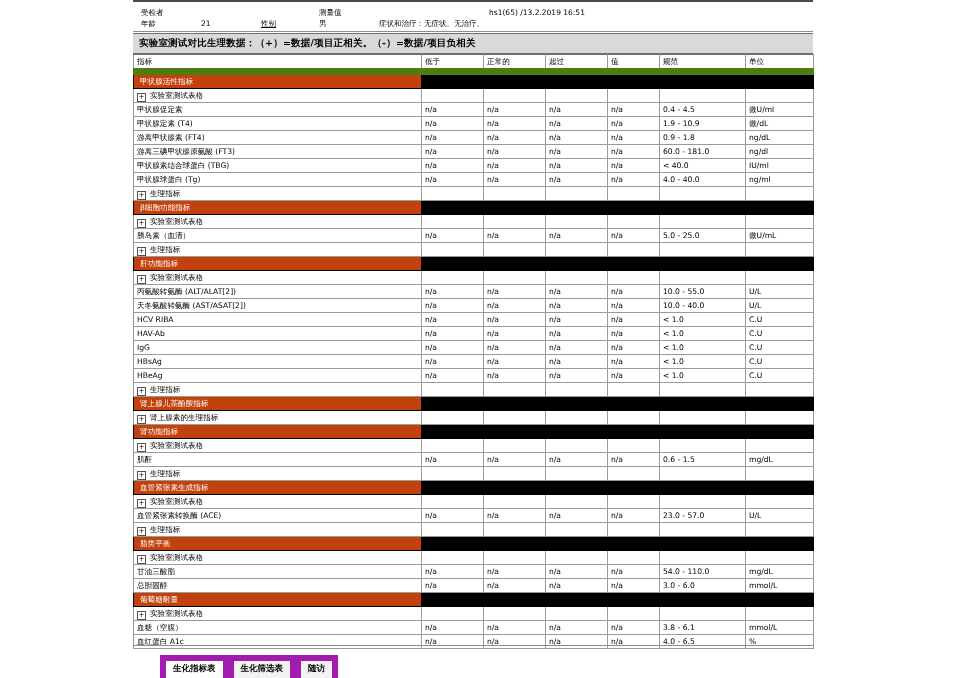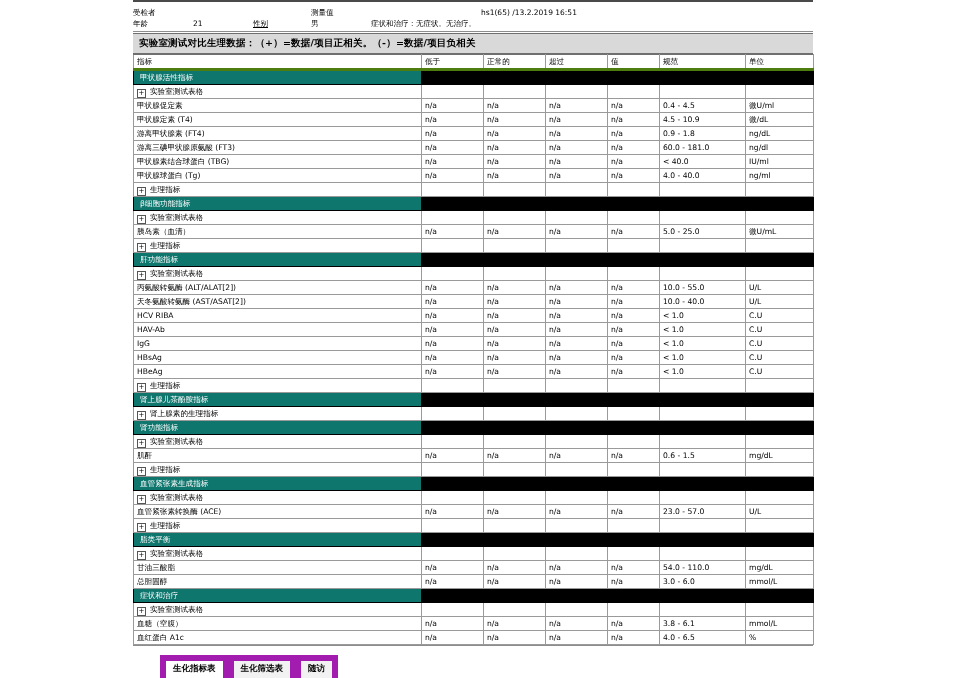--- a/index.html
+++ b/index.html
@@ -40,20 +40,21 @@
   }
   .hdr-row {
     display: flex;
     align-items: baseline;
     line-height: 11px;
     white-space: nowrap;
   }
   .hdr-label {
     width: 60px;
     color: #000;
+    margin-left: 8px;
   }
   .hdr-val {
     width: 60px;
   }
   .hdr-label2 {
     width: 58px;
     text-decoration: underline;
   }
   .hdr-col3 {
     width: 170px;
@@ -97,24 +98,24 @@
     overflow: hidden;
     white-space: nowrap;
   }
   table.grid thead th {
     background: #ffffff;
     font-weight: normal;
     text-align: left;
     color: #000;
     font-size: 7.6px;
     border-top: 1px solid #6f6f6f;
-    border-bottom: 3px solid #4d7c0f;
+    border-bottom: 7px solid #4d7c0f;
   }
   tr.section td {
-    background: #0f766e;
+    background: #c2410c;
     color: #ffffff;
     font-weight: normal;
     border-color: #000000;
     padding-left: 6px;
   }
   tr.section td.blank {
     background: #000000;
     border-color: #000000;
   }
   tr.group td {
@@ -241,21 +242,21 @@
             <td class="cell-na">n/a</td>
             <td class="cell-na">0.4 - 4.5</td>
             <td class="cell-na">微U/ml</td>
           </tr>
           <tr>
             <td class="ind2">甲状腺定素 (T4)</td>
             <td class="cell-na">n/a</td>
             <td class="cell-na">n/a</td>
             <td class="cell-na">n/a</td>
             <td class="cell-na">n/a</td>
-            <td class="cell-na">4.5 - 10.9</td>
+            <td class="cell-na">1.9 - 10.9</td>
             <td class="cell-na">微/dL</td>
           </tr>
           <tr>
             <td class="ind2">游离甲状腺素 (FT4)</td>
             <td class="cell-na">n/a</td>
             <td class="cell-na">n/a</td>
             <td class="cell-na">n/a</td>
             <td class="cell-na">n/a</td>
             <td class="cell-na">0.9 - 1.8</td>
             <td class="cell-na">ng/dL</td>
@@ -542,21 +543,21 @@
           <tr>
             <td class="ind2">总胆固醇</td>
             <td class="cell-na">n/a</td>
             <td class="cell-na">n/a</td>
             <td class="cell-na">n/a</td>
             <td class="cell-na">n/a</td>
             <td class="cell-na">3.0 - 6.0</td>
             <td class="cell-na">mmol/L</td>
           </tr>
           <tr class="section">
-            <td>症状和治疗</td>
+            <td>葡萄糖耐量</td>
             <td class="blank"></td>
             <td class="blank"></td>
             <td class="blank"></td>
             <td class="blank"></td>
             <td class="blank"></td>
             <td class="blank"></td>
           </tr>
           <tr class="group">
             <td class="ind1"><span class="exp">+</span><span>实验室测试表格</span></td>
             <td></td>

